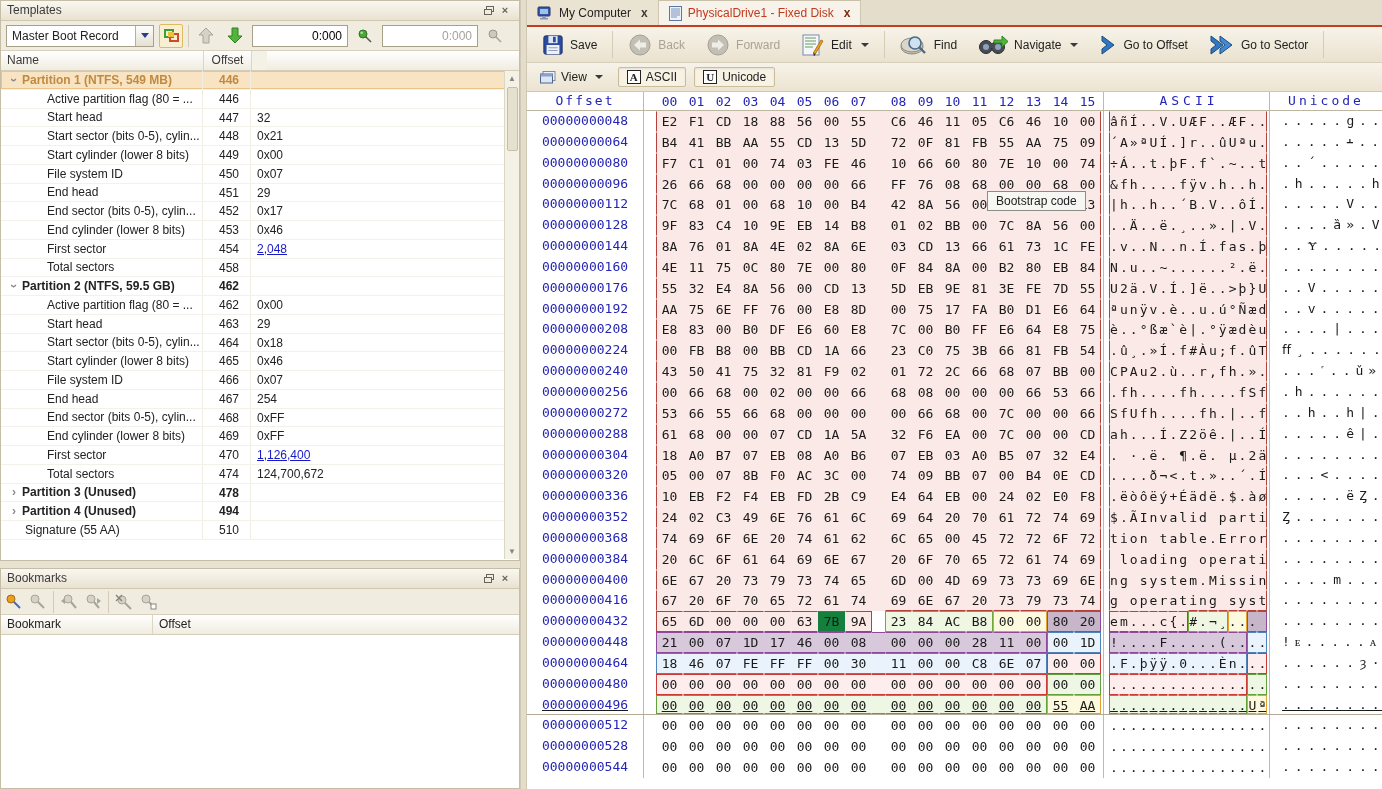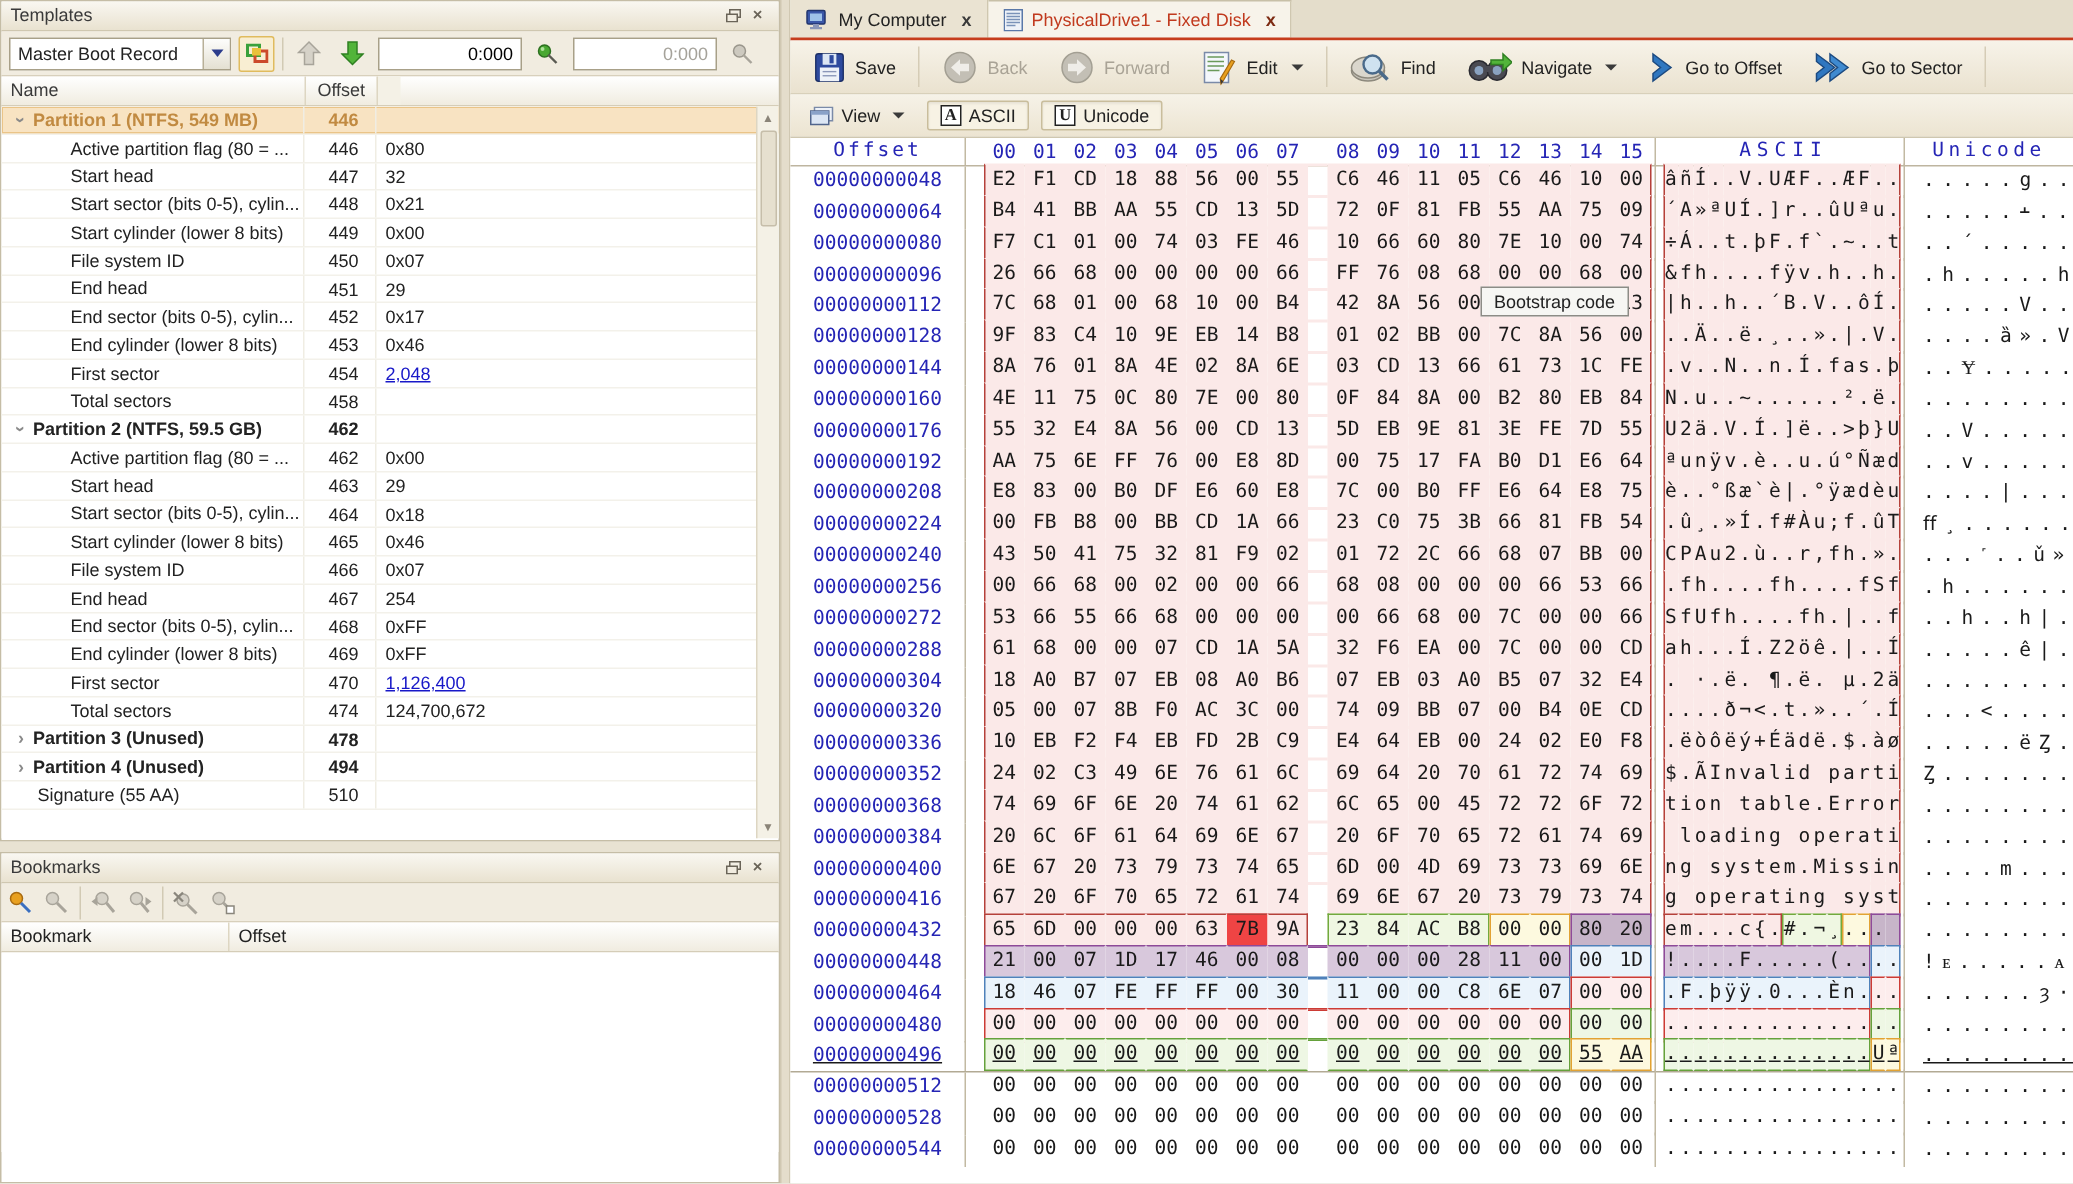--- a/index.html
+++ b/index.html
@@ -73,21 +73,21 @@
 
   .view-toolbar { position:absolute; top:63px; left:0; width:855px; height:29px; background:linear-gradient(#f6f2e8,#ece4d1); border-bottom:1px solid #cfc7b0; display:flex; align-items:center; padding:0 6px; gap:8px; }
   .vt-btn { display:flex; align-items:center; gap:5px; padding:2px 7px; }
   .toggle { display:flex; align-items:center; gap:5px; padding:2px 8px; background:#f7f2e4; border:1px solid #c9bd9c; border-radius:2px; box-shadow:inset 0 1px 2px rgba(0,0,0,0.08); }
   .badge { width:14px; height:14px; border:1px solid #222; background:#fff; font-weight:bold; font-size:11px; line-height:12px; text-align:center; font-family:"Liberation Serif",serif; }
 
   
   .hex { position:absolute; top:92px; left:0; width:855px; height:697px; background:#fff; font-family:"DejaVu Sans Mono", monospace; font-size:13px; color:#1a1a1a; }
   .hhead { display:flex; height:19px; border-bottom:1px solid #beb5a0; color:#2525b5; }
   .hhead .hoff { line-height:18px; letter-spacing:2px; }
-  .hrow { display:flex; height:20.85px;align-items:flex-end; }
+  .hrow { display:flex; height:20.85px; }
   .hoff { width:117px; border-right:1px solid #c2b9a2; text-align:center; line-height:20.85px; color:#2525b5; }
   .hbytes { width:460px; padding-left:12px; border-right:1px solid #c2b9a2; display:flex; }
   .hascii { width:166px; padding-left:5px; border-right:1px solid #c2b9a2; display:flex; }
   .huni { flex:1; padding-left:12px; letter-spacing:5px; line-height:20.85px; white-space:pre; overflow:hidden; }
   .hb { display:inline-block; width:27px; height:100%; line-height:20.85px; text-align:center; border:1px solid transparent; }
   .hgap { display:inline-block; width:13px; height:100%; border-top:1px solid transparent; border-bottom:1px solid transparent; }
   .ha { display:inline-block; width:9.9px; height:100%; line-height:20.85px; text-align:center; border:1px solid transparent; white-space:pre; }
   .hhead .hb { border:none; }
   .sector-end { border-bottom:1px solid #b2aa94;text-decoration:underline; }
   .tooltip { position:absolute; left:460px; top:99px; height:20px; line-height:18px; padding:0 8px; background:#f6f6f3; border:1px solid #8c8c86; font-family:"Liberation Sans",sans-serif; font-size:12px; color:#222; z-index:6; }
@@ -165,21 +165,20 @@
                 <span>Partition 1 (NTFS, 549 MB)</span>
               </div>
               <div class="toff">446</div>
               <div class="tval"></div>
             </div>
             <div class="trow">
               <div class="tname lvl1-pad">
                 <span>Active partition flag (80 = ...</span>
               </div>
               <div class="toff">446</div>
-              <div class="tval">0x80</div>
             </div>
             <div class="trow">
               <div class="tname lvl1-pad">
                 <span>Start head</span>
               </div>
               <div class="toff">447</div>
               <div class="tval">32</div>
             </div>
             <div class="trow">
               <div class="tname lvl1-pad">
@@ -1552,21 +1551,21 @@
           </div>
           <div class="hrow">
             <div class="hoff">00000000432</div>
             <div class="hbytes">
               <span class="hb" style="background: rgb(251, 233, 232); border-left-color: rgb(181, 65, 58); border-top-color: rgb(181, 65, 58); border-bottom-color: rgb(181, 65, 58);">65</span>
               <span class="hb" style="background: rgb(251, 233, 232); border-top-color: rgb(181, 65, 58); border-bottom-color: rgb(181, 65, 58);">6D</span>
               <span class="hb" style="background: rgb(251, 233, 232); border-top-color: rgb(181, 65, 58); border-bottom-color: rgb(181, 65, 58);">00</span>
               <span class="hb" style="background: rgb(251, 233, 232); border-top-color: rgb(181, 65, 58); border-bottom-color: rgb(181, 65, 58);">00</span>
               <span class="hb" style="background: rgb(251, 233, 232); border-top-color: rgb(181, 65, 58); border-bottom-color: rgb(181, 65, 58);">00</span>
               <span class="hb" style="background: rgb(251, 233, 232); border-top-color: rgb(181, 65, 58); border-bottom-color: rgb(181, 65, 58);">63</span>
-              <span class="hb" style="background: #ef4444; border-top-color: rgb(181, 65, 58); border-bottom-color: rgb(181, 65, 58);">7B</span>
+              <span class="hb" style="background: #15803d; border-top-color: rgb(181, 65, 58); border-bottom-color: rgb(181, 65, 58);">7B</span>
               <span class="hb" style="background: rgb(251, 233, 232); border-right-color: rgb(181, 65, 58); border-top-color: rgb(181, 65, 58); border-bottom-color: rgb(181, 65, 58);">9A</span>
               <span class="hgap"></span>
               <span class="hb" style="background: rgb(239, 247, 226); border-left-color: rgb(114, 169, 61); border-top-color: rgb(114, 169, 61); border-bottom-color: rgb(114, 169, 61);">23</span>
               <span class="hb" style="background: rgb(239, 247, 226); border-top-color: rgb(114, 169, 61); border-bottom-color: rgb(114, 169, 61);">84</span>
               <span class="hb" style="background: rgb(239, 247, 226); border-top-color: rgb(114, 169, 61); border-bottom-color: rgb(114, 169, 61);">AC</span>
               <span class="hb" style="background: rgb(239, 247, 226); border-right-color: rgb(114, 169, 61); border-top-color: rgb(114, 169, 61); border-bottom-color: rgb(114, 169, 61);">B8</span>
               <span class="hb" style="background: rgb(253, 249, 223); border-left-color: rgb(226, 162, 51); border-top-color: rgb(226, 162, 51); border-bottom-color: rgb(226, 162, 51);">00</span>
               <span class="hb" style="background: rgb(253, 249, 223); border-right-color: rgb(226, 162, 51); border-top-color: rgb(226, 162, 51); border-bottom-color: rgb(226, 162, 51);">00</span>
               <span class="hb" style="background: rgb(199, 181, 201); border-left-color: rgb(142, 74, 153); border-top-color: rgb(142, 74, 153); border-bottom-color: rgb(142, 74, 153);">80</span>
               <span class="hb" style="background: rgb(199, 181, 201); border-right-color: rgb(142, 74, 153); border-top-color: rgb(142, 74, 153); border-bottom-color: rgb(142, 74, 153);">20</span>

